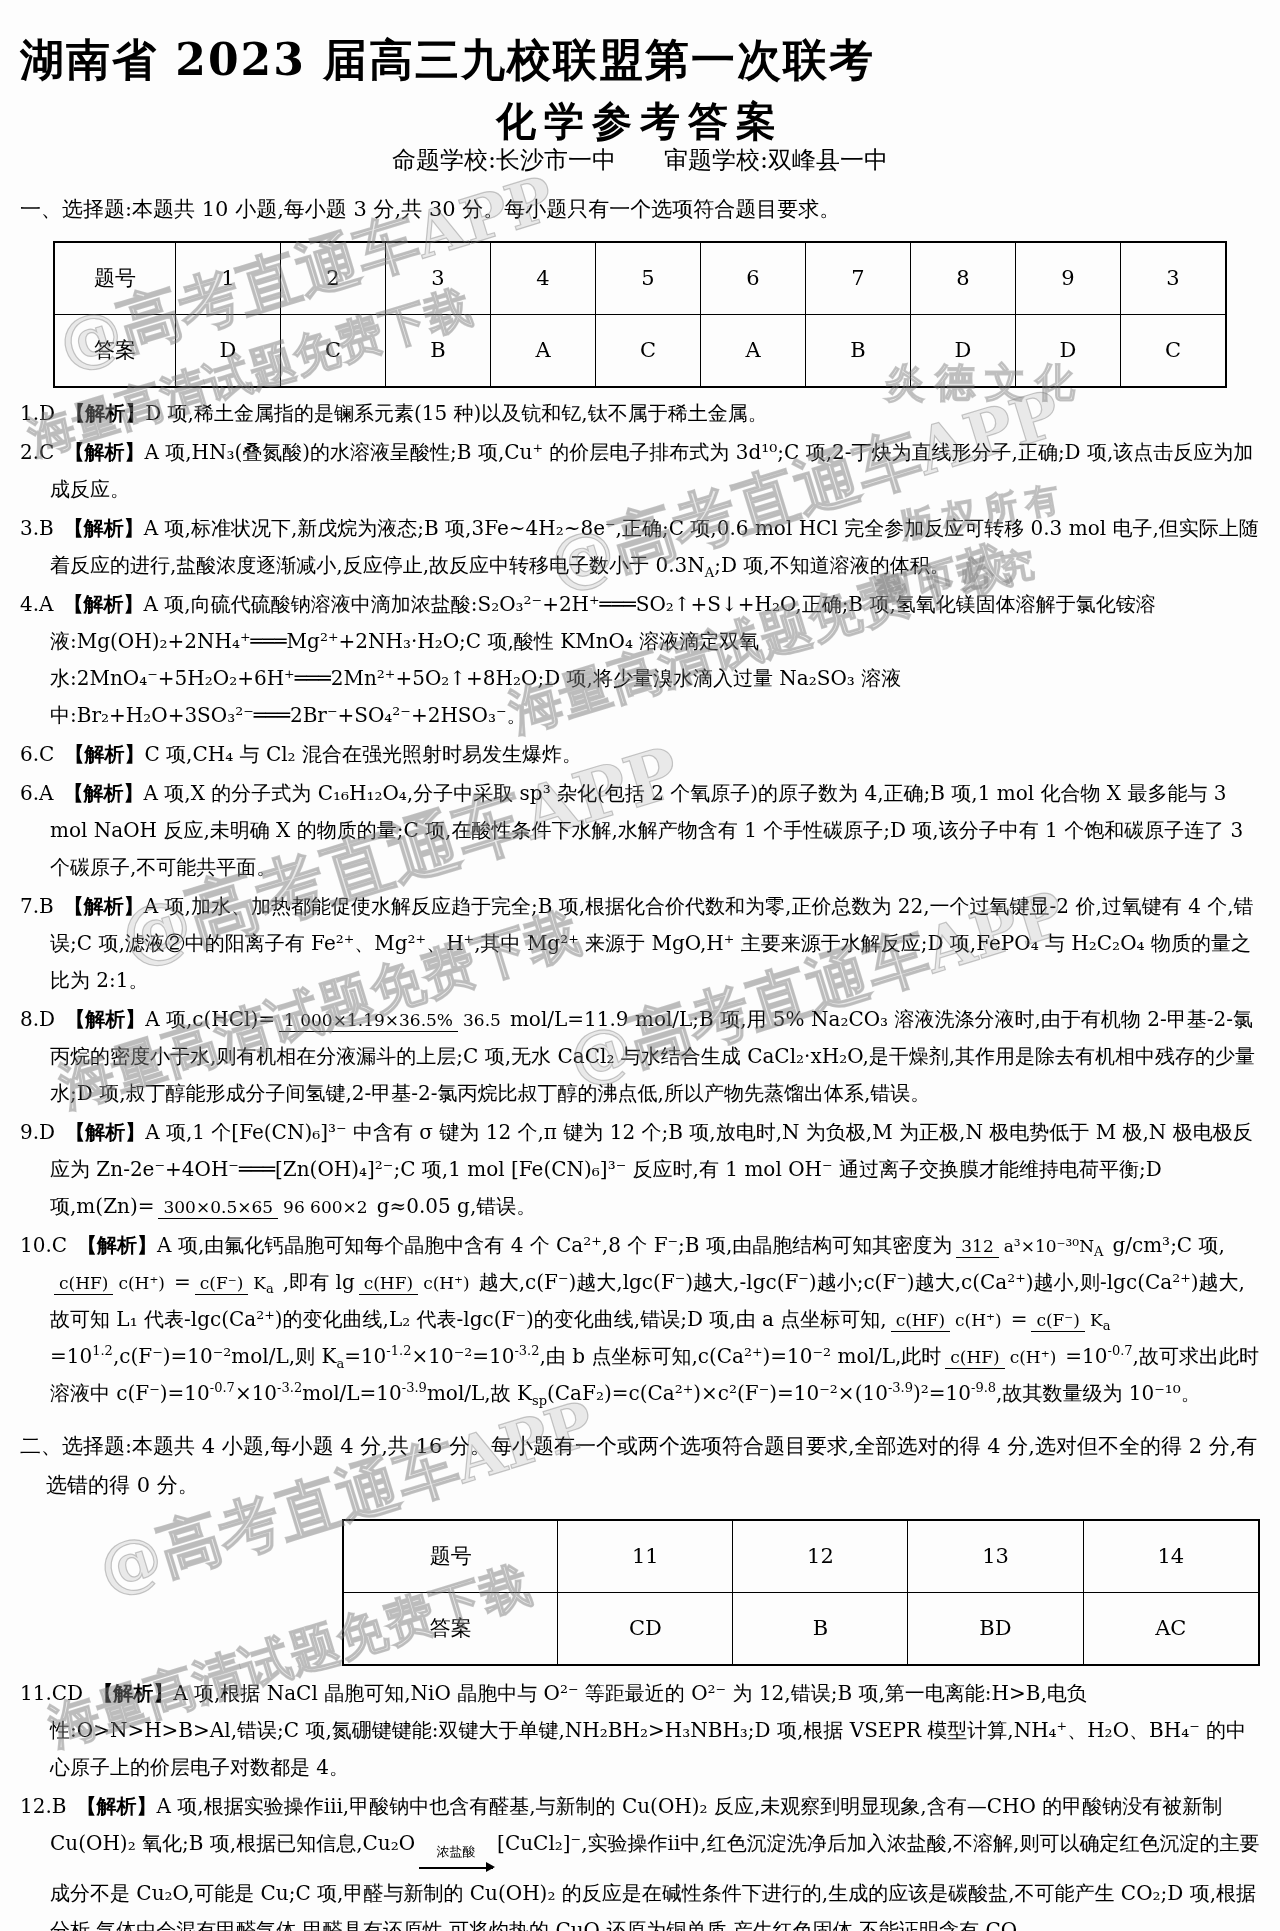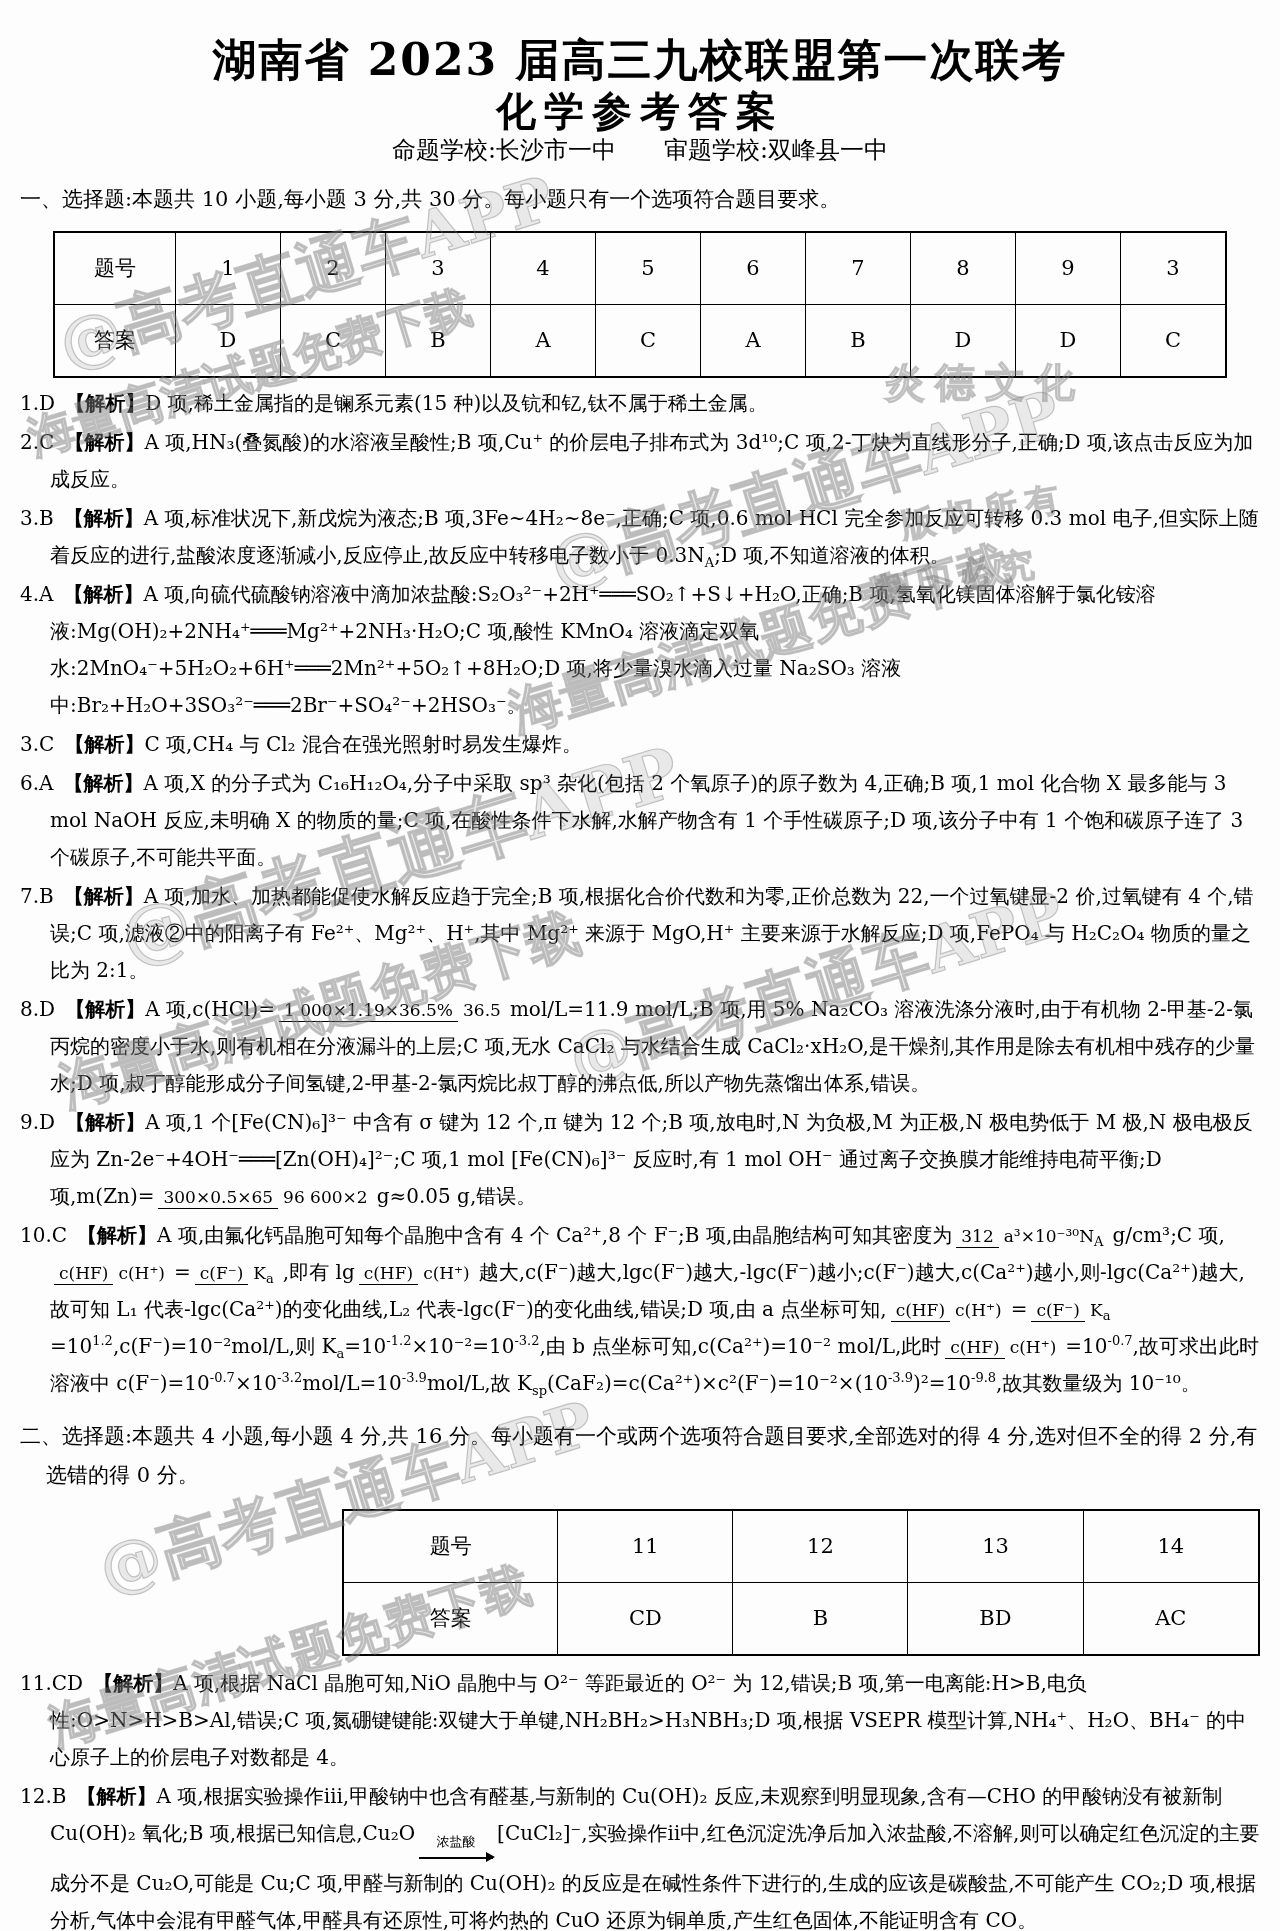--- a/index.html
+++ b/index.html
@@ -6,22 +6,22 @@
   .page{
     width:1280px;min-height:1931px;box-sizing:border-box;
     margin:0 auto;background:#fdfdfd;color:#000;
     padding:34px 20px 0 20px;
     position:relative;overflow:hidden;
     display:flex;flex-direction:column;
     font-family:"DejaVu Serif","Liberation Serif",serif;
     font-size:20px;line-height:1.85;
   }
   .content{position:relative;z-index:1;display:flex;flex-direction:column;flex:1;}
-  .title{text-align:center;font-size:44px;font-weight:bold;line-height:1.2;letter-spacing:2px;}
-  .subtitle{text-align:center;font-size:40px;font-weight:bold;line-height:1.2;letter-spacing:8px;}
+  .title{text-align:left;font-size:44px;font-weight:bold;line-height:1.2;letter-spacing:2px;}
+  .subtitle{text-align:center;font-size:40px;font-weight:bold;line-height:1.2;margin-top:10px;letter-spacing:8px;}
   .schools{text-align:center;font-size:24px;margin-top:0;line-height:1.3;}
   .sec-hd{font-weight:normal;font-size:21px;margin-top:14px;padding-left:26px;text-indent:-26px;}
   table.anst{border-collapse:collapse;border:2px solid #000;}
   table.t1{margin:12px auto 6px auto;}
   table.t2{margin:14px 0 8px 322px;}
   .anst th,.anst td{border:1.4px solid #000;text-align:center;font-weight:normal;
     height:39px;font-size:21px;padding:16px;}
   .t1 th{width:88px;} .t1 td{width:72px;}
   .t2 th{width:88px;} .t2 td{width:66px;}
   .expl{padding-left:30px;text-indent:-30px;margin:1px 0;}
@@ -118,21 +118,21 @@
     <div class="expl">
       <span class="qlabel">2.C</span><span><span class="bold">【解析】</span>A 项,HN₃(叠氮酸)的水溶液呈酸性;B 项,Cu⁺ 的价层电子排布式为 3d¹⁰;C 项,2-丁炔为直线形分子,正确;D 项,该点击反应为加成反应。</span>
     </div>
     <div class="expl">
       <span class="qlabel">3.B</span><span><span class="bold">【解析】</span>A 项,标准状况下,新戊烷为液态;B 项,3Fe~4H₂~8e⁻,正确;C 项,0.6 mol HCl 完全参加反应可转移 0.3 mol 电子,但实际上随着反应的进行,盐酸浓度逐渐减小,反应停止,故反应中转移电子数小于 0.3N<sub>A</sub>;D 项,不知道溶液的体积。</span>
     </div>
     <div class="expl">
       <span class="qlabel">4.A</span><span><span class="bold">【解析】</span>A 项,向硫代硫酸钠溶液中滴加浓盐酸:S₂O₃²⁻+2H⁺═══SO₂↑+S↓+H₂O,正确;B 项,氢氧化镁固体溶解于氯化铵溶液:Mg(OH)₂+2NH₄⁺═══Mg²⁺+2NH₃·H₂O;C 项,酸性 KMnO₄ 溶液滴定双氧水:2MnO₄⁻+5H₂O₂+6H⁺═══2Mn²⁺+5O₂↑+8H₂O;D 项,将少量溴水滴入过量 Na₂SO₃ 溶液中:Br₂+H₂O+3SO₃²⁻═══2Br⁻+SO₄²⁻+2HSO₃⁻。</span>
     </div>
     <div class="expl">
-      <span class="qlabel">3.C</span><span><span class="bold">【解析】</span>C 项,CH₄ 与 Cl₂ 混合在强光照射时易发生爆炸。</span>
+      <span class="qlabel">6.C</span><span><span class="bold">【解析】</span>C 项,CH₄ 与 Cl₂ 混合在强光照射时易发生爆炸。</span>
     </div>
     <div class="expl">
       <span class="qlabel">6.A</span><span><span class="bold">【解析】</span>A 项,X 的分子式为 C₁₆H₁₂O₄,分子中采取 sp³ 杂化(包括 2 个氧原子)的原子数为 4,正确;B 项,1 mol 化合物 X 最多能与 3 mol NaOH 反应,未明确 X 的物质的量;C 项,在酸性条件下水解,水解产物含有 1 个手性碳原子;D 项,该分子中有 1 个饱和碳原子连了 3 个碳原子,不可能共平面。</span>
     </div>
     <div class="expl">
       <span class="qlabel">7.B</span><span><span class="bold">【解析】</span>A 项,加水、加热都能促使水解反应趋于完全;B 项,根据化合价代数和为零,正价总数为 22,一个过氧键显-2 价,过氧键有 4 个,错误;C 项,滤液②中的阳离子有 Fe²⁺、Mg²⁺、H⁺,其中 Mg²⁺ 来源于 MgO,H⁺ 主要来源于水解反应;D 项,FePO₄ 与 H₂C₂O₄ 物质的量之比为 2:1。</span>
     </div>
     <div class="expl">
       <span class="qlabel">8.D</span><span><span class="bold">【解析】</span>A 项,c(HCl)=<span class="frac">
             <span class="num">1 000×1.19×36.5%</span>

